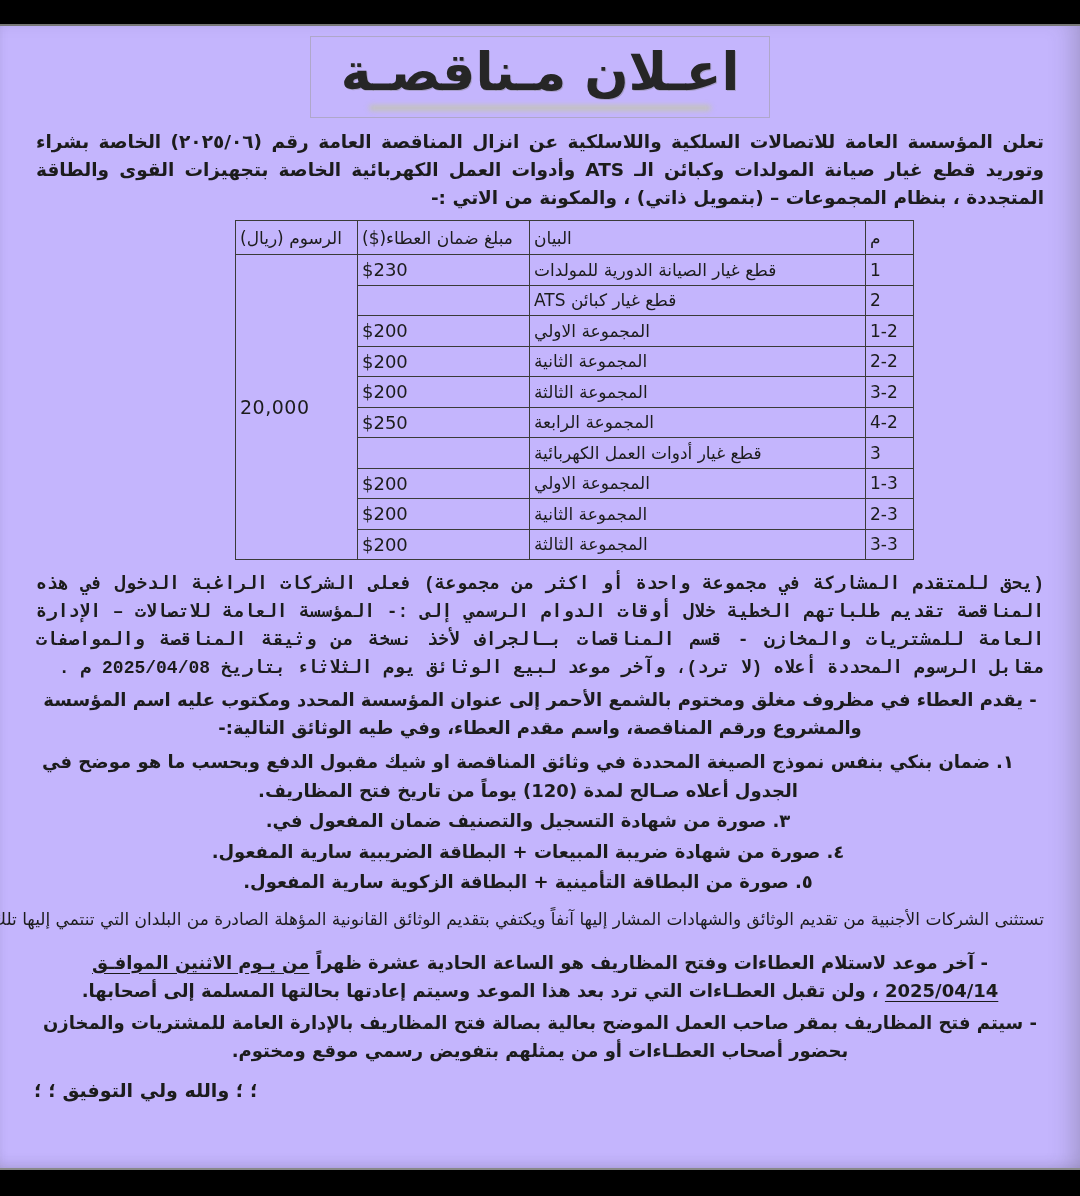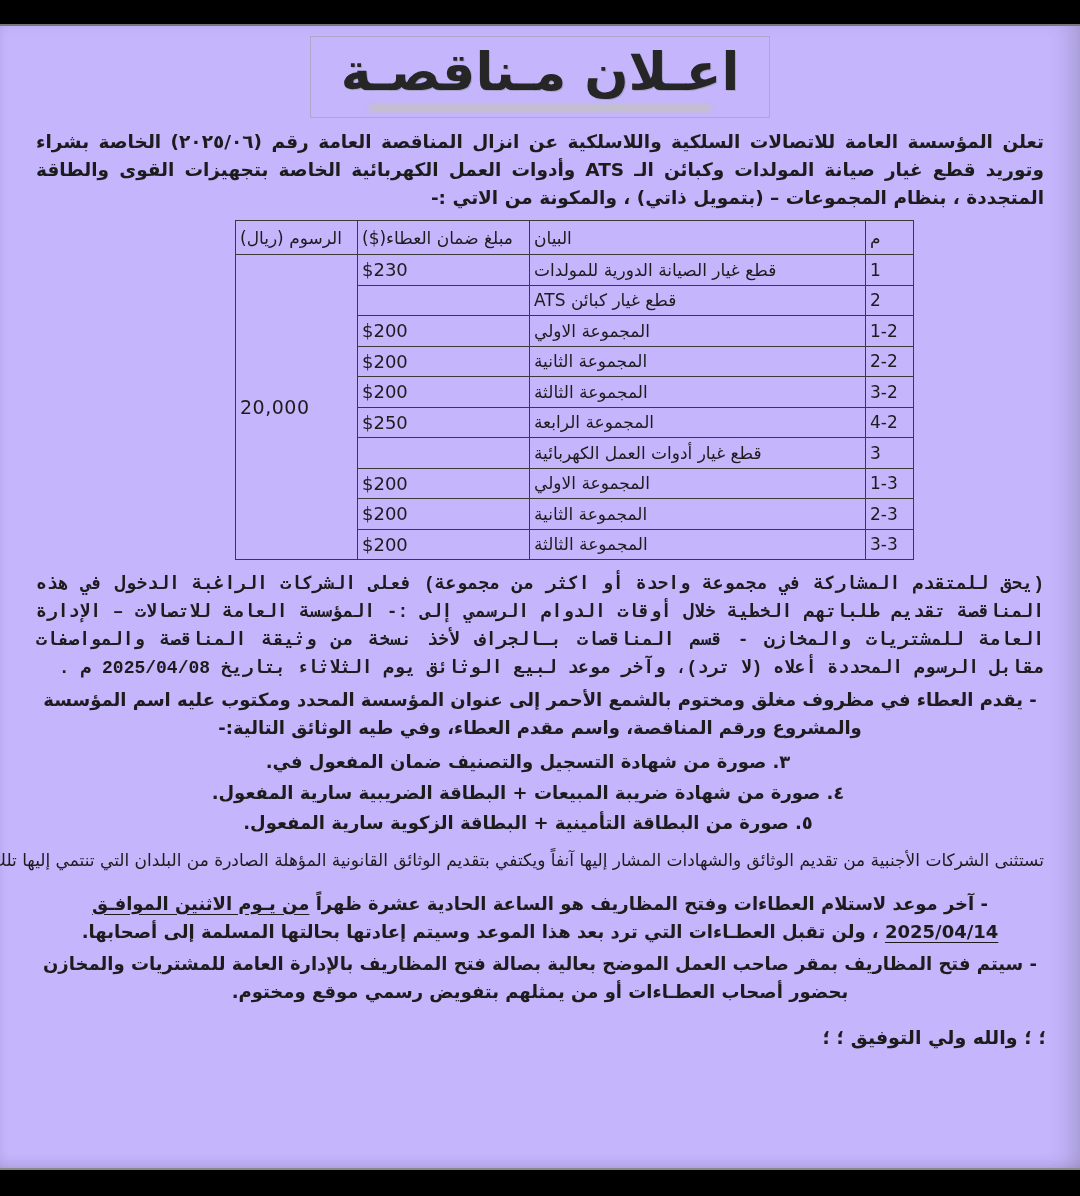--- a/index.html
+++ b/index.html
@@ -101,24 +101,24 @@
     margin-bottom: 2px;
   }
   .item .num { margin-left: 6px; }
   .deadline { margin-top: 16px; }
   .bold-underline {
     font-weight: 700;
     text-decoration: underline;
     text-underline-offset: 4px;
   }
   .closing {
-    text-align: right;
+    text-align: left;
     font-size: 19px;
     font-weight: 700;
-    margin-top: 20px;
+    margin-top: 14px;
   }
 </style>
 </head>
 <body>
 
 <div class="page">
   <div class="bar top"></div>
 
   <div class="sheet">
 
@@ -192,20 +192,23 @@
         </tr>
       </tbody>
     </table>
 
     <p class="para p-justify">(يحق للمتقدم المشاركة في مجموعة واحدة أو اكثر من مجموعة) فعلى الشركات الراغبة الدخول في هذه المناقصة  تقديم طلباتهم الخطية خلال أوقات الدوام الرسمي إلى :- المؤسسة العامة للاتصالات – الإدارة العامة للمشتريات والمخازن - قسم المناقصات بـالجراف لأخذ نسخة من وثيقة المناقصة والمواصفات مقابل الرسوم المحددة أعلاه (لا ترد)، وآخر موعد لبيع الوثائق يوم  الثلاثاء  بتاريخ 2025/04/08 م .</p>
 
     <p class="para p-center">- يقدم العطاء في مظروف مغلق ومختوم بالشمع الأحمر إلى عنوان المؤسسة المحدد ومكتوب عليه اسم المؤسسة والمشروع ورقم المناقصة، واسم مقدم العطاء، وفي طيه الوثائق التالية:-</p>
 
     <div class="items">
       <div class="item">
+        <span class="num">١.</span><span>ضمان بنكي بنفس نموذج الصيغة المحددة في وثائق المناقصة او شيك مقبول الدفع وبحسب ما هو موضح في الجدول أعلاه صـالح لمدة (120) يوماً من تاريخ فتح المظاريف.</span>
+      </div>
+      <div class="item">
         <span class="num">٣.</span><span>صورة من شهادة التسجيل والتصنيف ضمان المفعول في.</span>
       </div>
       <div class="item">
         <span class="num">٤.</span><span>صورة من شهادة ضريبة المبيعات + البطاقة الضريبية سارية المفعول.</span>
       </div>
       <div class="item">
         <span class="num">٥.</span><span>صورة من البطاقة التأمينية + البطاقة الزكوية سارية المفعول.</span>
       </div>
     </div>
 

